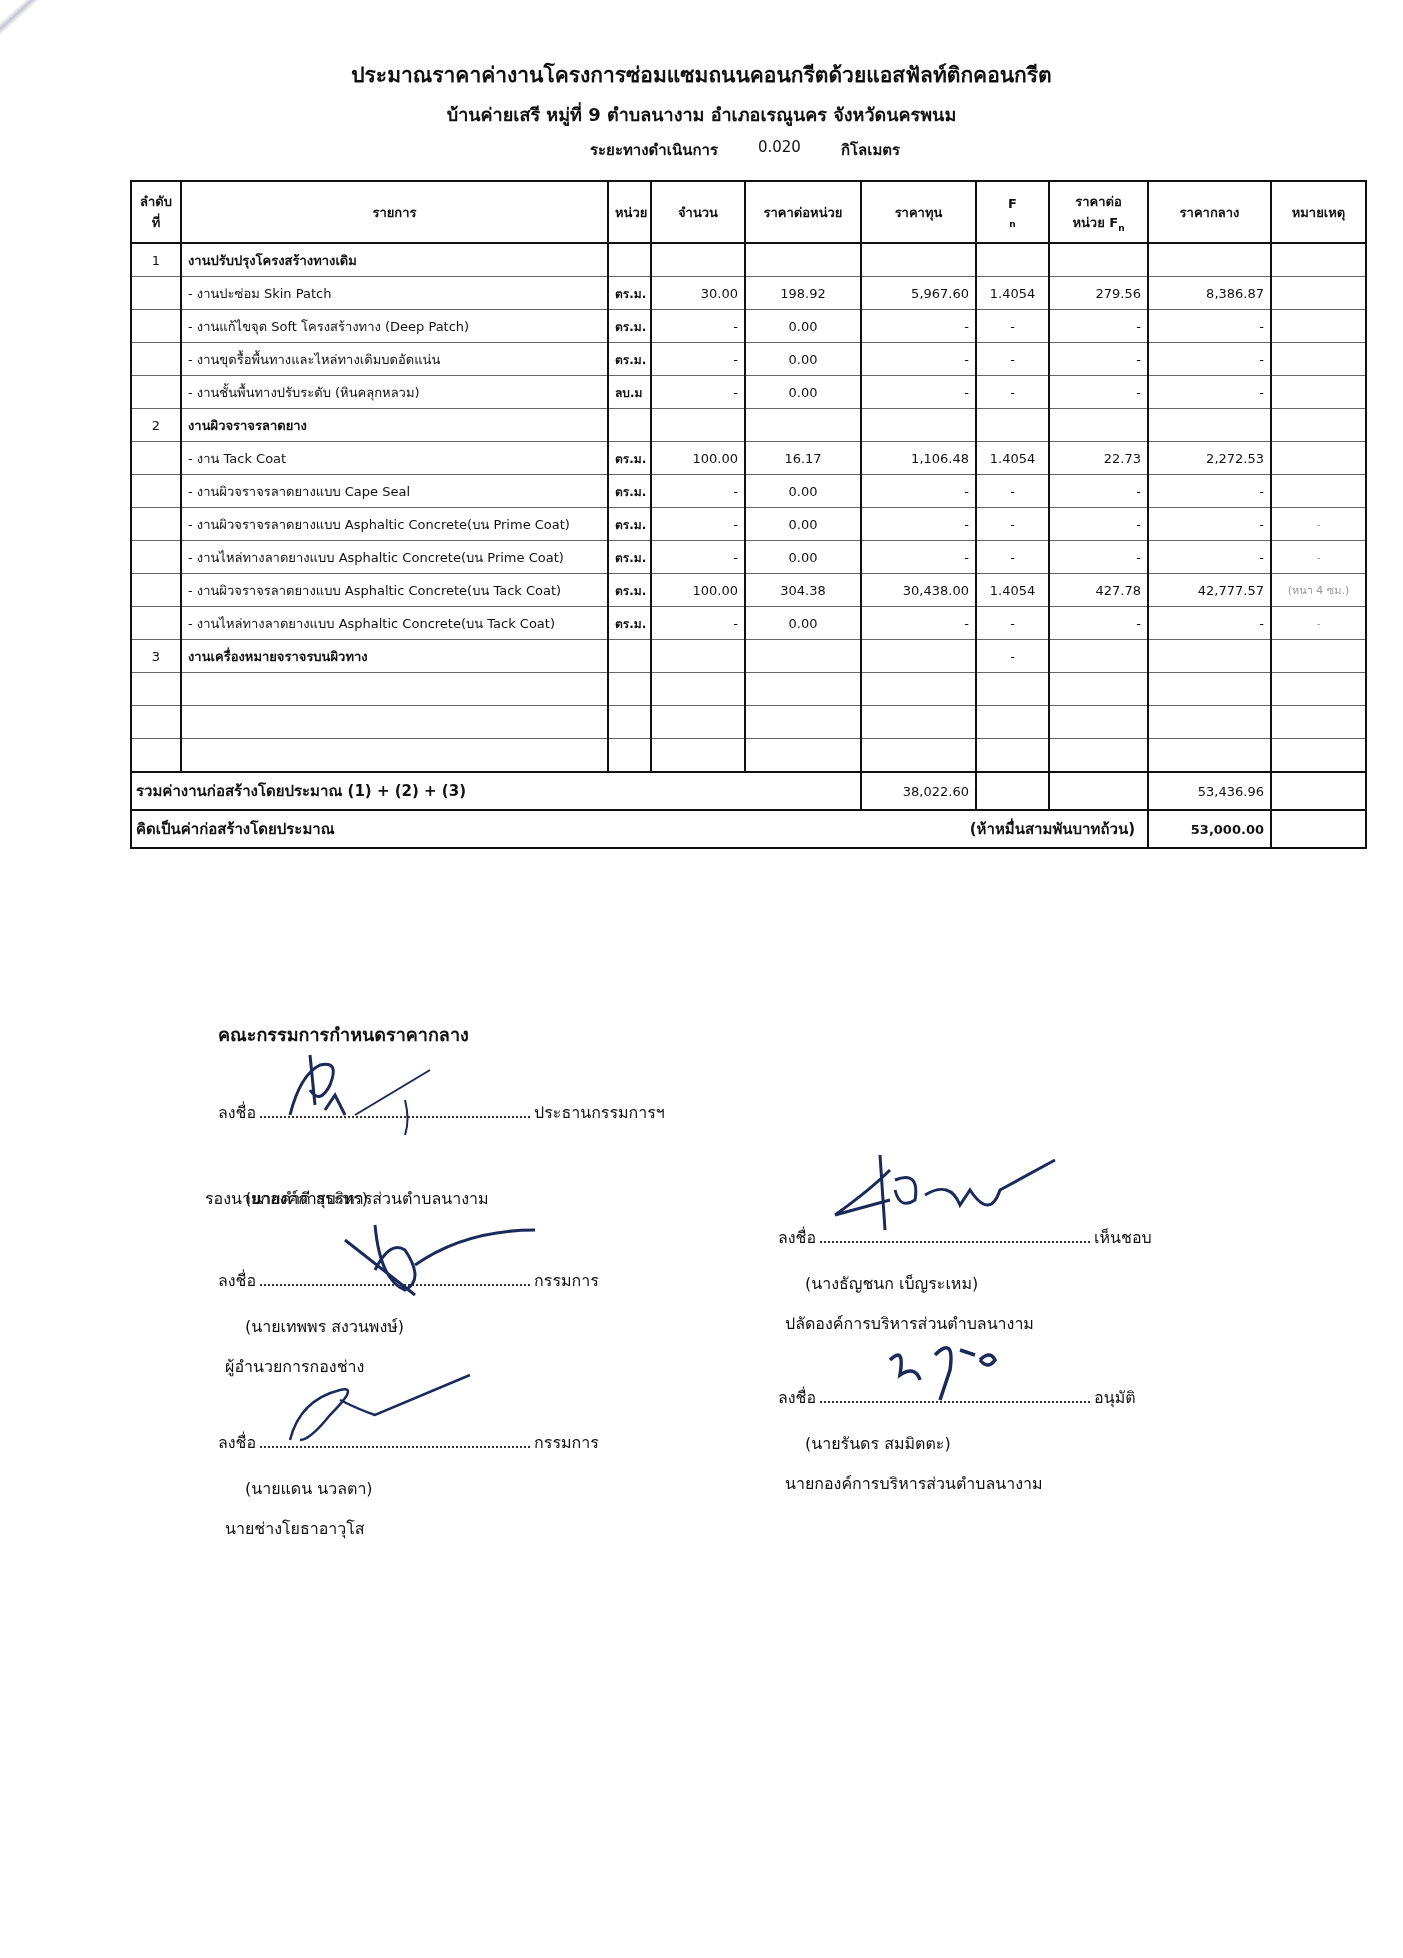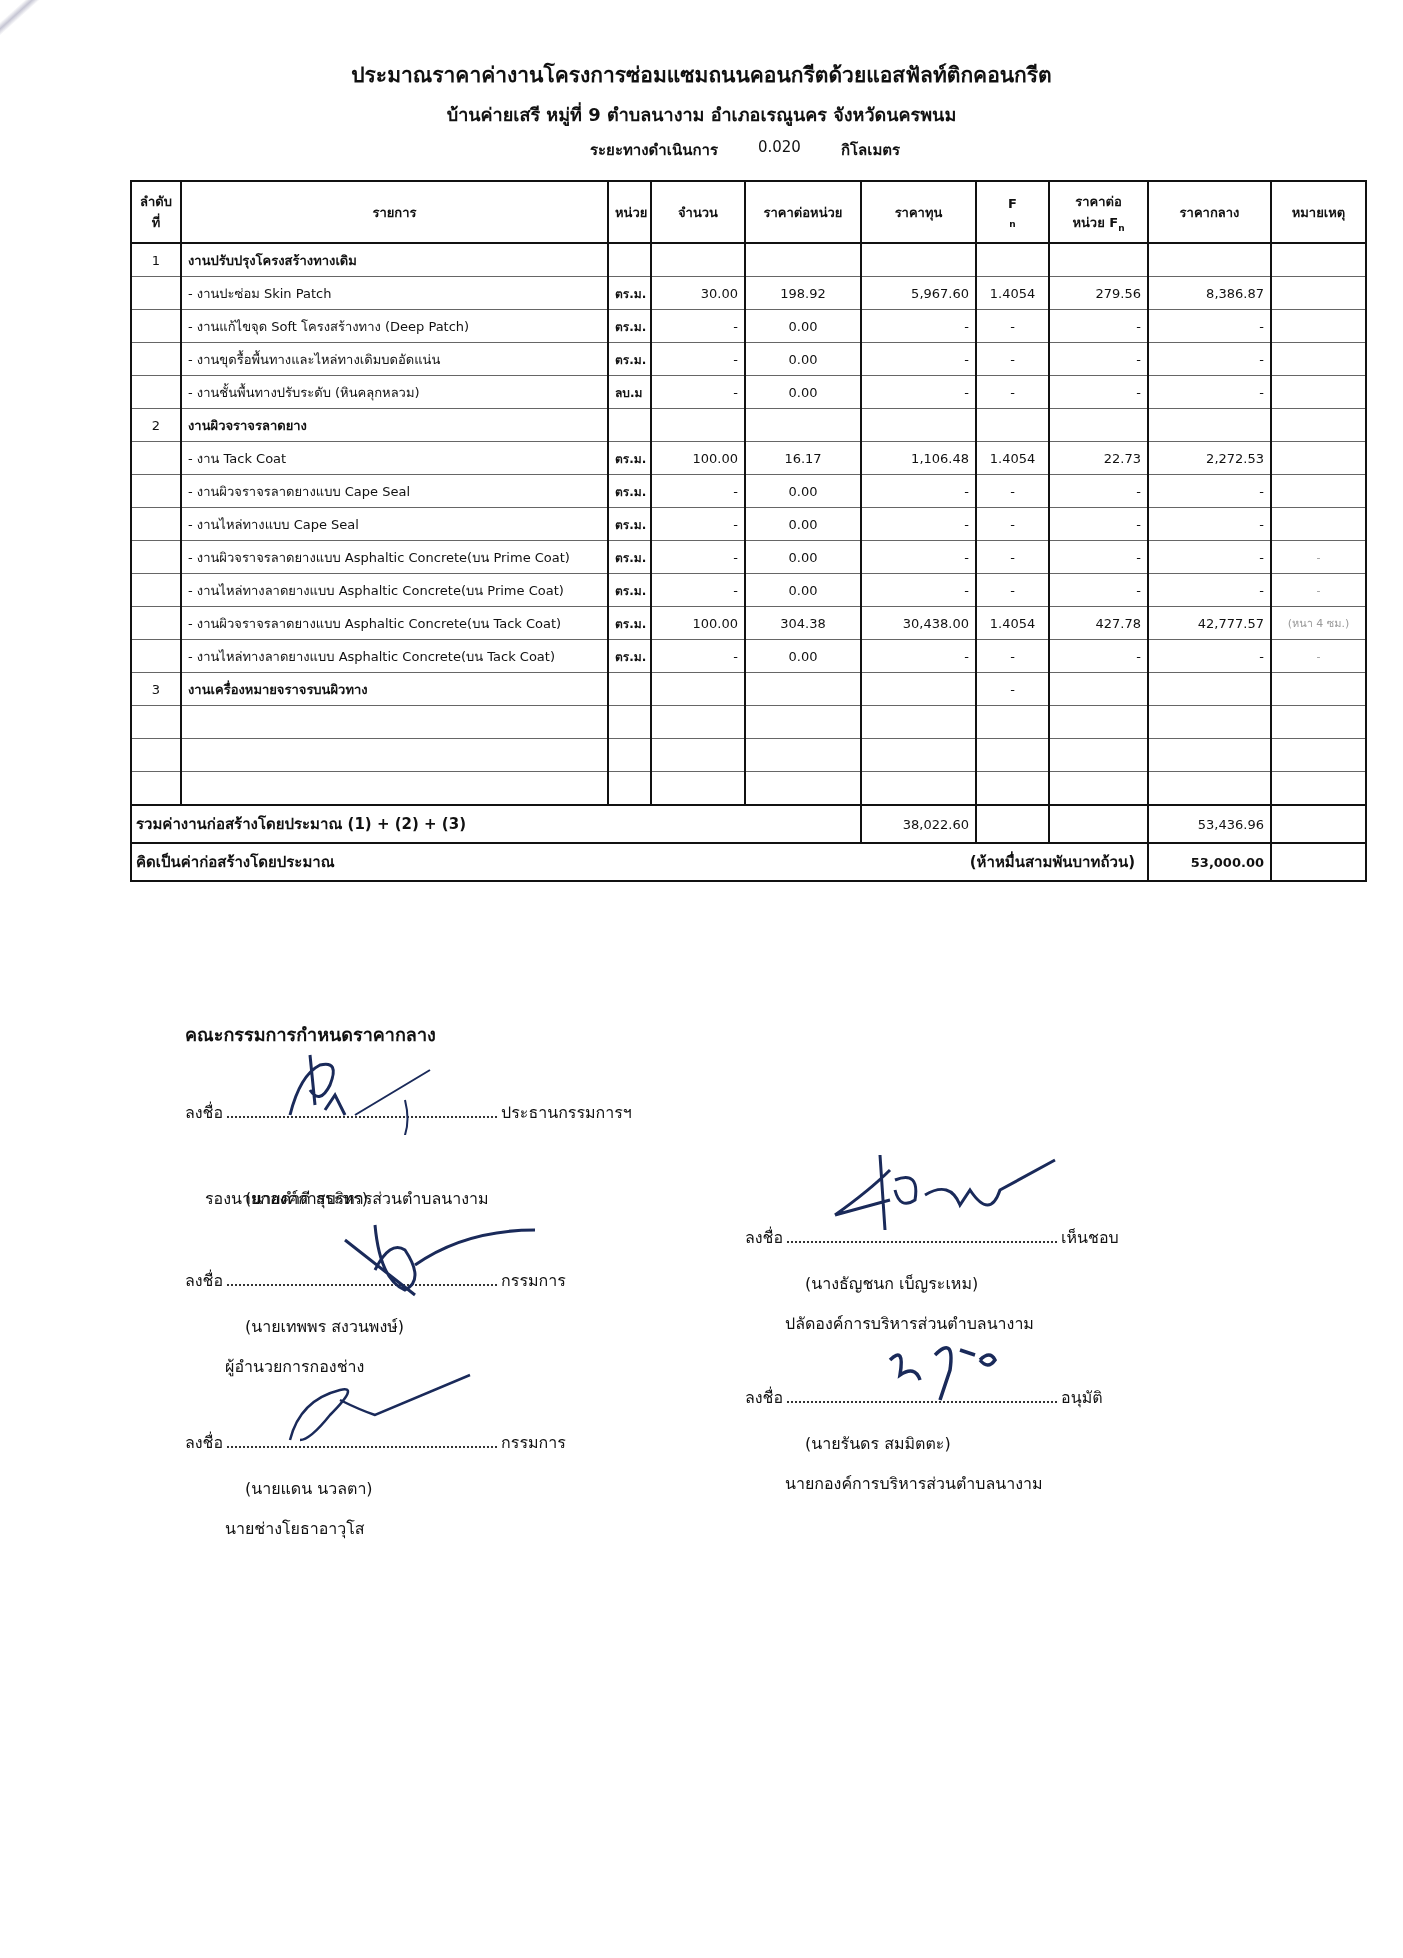--- a/index.html
+++ b/index.html
@@ -33,21 +33,21 @@
   table.est td.r { text-align: right; }
   table.est td.sec { font-weight: bold; }
   table.est td.note { color: #999; font-size: 11px; text-align: center; }
   table.est td.unit { font-weight: bold; font-size: 12px; margin-left: 43px; }
   table.est tr.total td { border-top: 2px solid #111; border-bottom: 2px solid #111; height: 36px; font-weight: normal; }
   table.est tr.total td.lbl { font-weight: bold; font-size: 15px; padding-left: 4px; }
   table.est tr.total td.words { font-weight: bold; font-size: 15px; text-align: right; padding-right: 12px; }
   table.est tr.total td.final { border: 2px solid #111; }
   .sub { font-size: 9px; vertical-align: sub; }
 
-  .sig { position: absolute; font-size: 16px; }
+  .sig { position: absolute; font-size: 16px; margin-left: 33px; }
   .committee { left: 185px; top: 1020px; font-weight: bold; font-size: 18px; }
   .sigline { display: flex; align-items: baseline; }
   .dots { display: inline-block; border-bottom: 2px dotted #333; width: 270px; margin: 0 4px; height: 14px; }
   .signame { position: absolute; font-size: 16px; }
   .scribble { position: absolute; }
 </style>
 </head>
 <body>
 
 <div class="fold"></div>
@@ -179,32 +179,20 @@
         <td class="r">-</td>
         <td class="c">0.00</td>
         <td class="r">-</td>
         <td class="c">-</td>
         <td class="r">-</td>
         <td class="r">-</td>
         <td class="note"></td>
       </tr>
       <tr>
         <td class="c"></td>
-        <td>- งานไหล่ทางแบบ Cape Seal</td>
-        <td class="unit">ตร.ม.</td>
-        <td class="r">-</td>
-        <td class="c">0.00</td>
-        <td class="r">-</td>
-        <td class="c">-</td>
-        <td class="r">-</td>
-        <td class="r">-</td>
-        <td class="note"></td>
-      </tr>
-      <tr>
-        <td class="c"></td>
         <td>- งานผิวจราจรลาดยางแบบ Asphaltic Concrete(บน Prime Coat)</td>
         <td class="unit">ตร.ม.</td>
         <td class="r">-</td>
         <td class="c">0.00</td>
         <td class="r">-</td>
         <td class="c">-</td>
         <td class="r">-</td>
         <td class="r">-</td>
         <td class="note">-</td>
       </tr>

